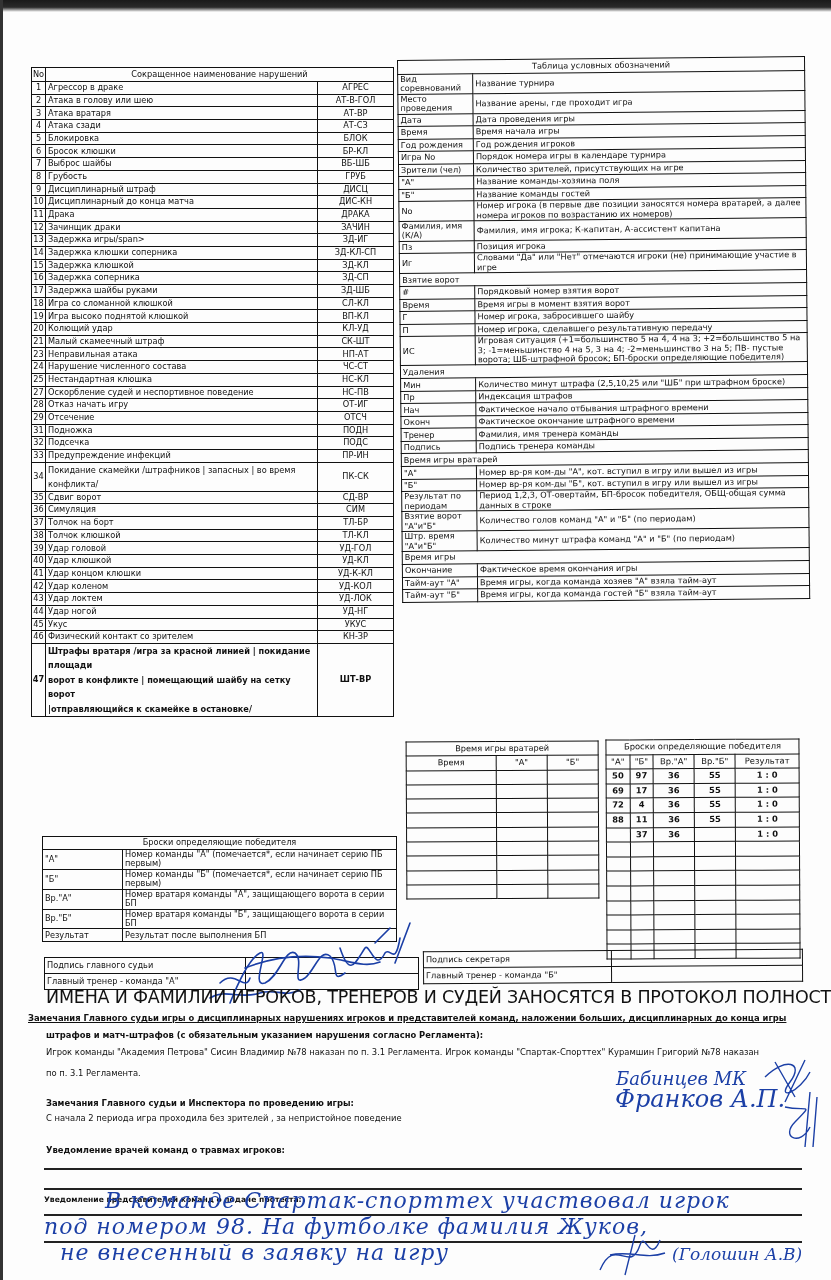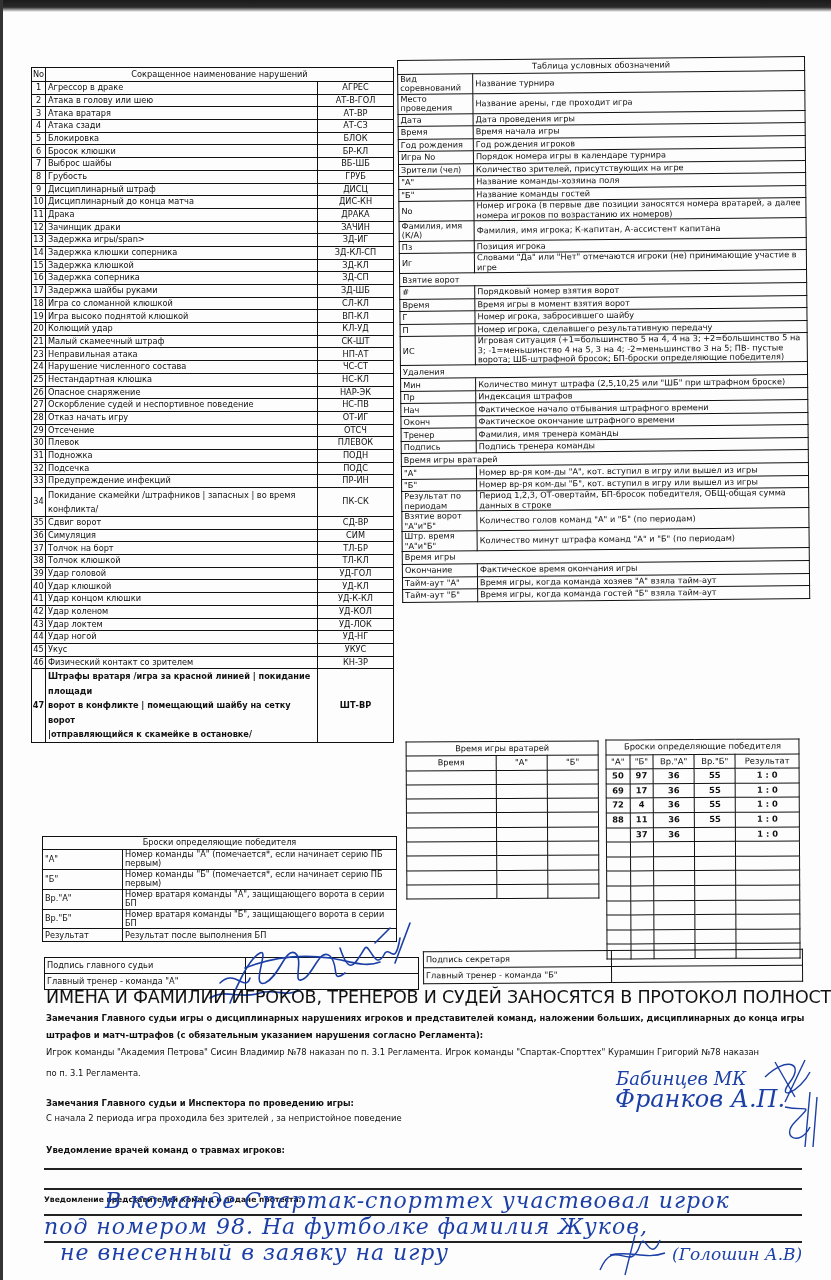--- a/index.html
+++ b/index.html
@@ -187,43 +187,33 @@
         <td class="num">24</td>
         <td>Нарушение численного состава</td>
         <td class="code">ЧС-СТ</td>
       </tr>
       <tr>
         <td class="num">25</td>
         <td>Нестандартная клюшка</td>
         <td class="code">НС-КЛ</td>
       </tr>
       <tr>
-        <td class="num">26</td>
-        <td>Опасное снаряжение</td>
-        <td class="code">НАР-ЭК</td>
-      </tr>
-      <tr>
         <td class="num">27</td>
         <td>Оскорбление судей и неспортивное поведение</td>
         <td class="code">НС-ПВ</td>
       </tr>
       <tr>
         <td class="num">28</td>
         <td>Отказ начать игру</td>
         <td class="code">ОТ-ИГ</td>
       </tr>
       <tr>
         <td class="num">29</td>
         <td>Отсечение</td>
         <td class="code">ОТСЧ</td>
-      </tr>
-      <tr>
-        <td class="num">30</td>
-        <td>Плевок</td>
-        <td class="code">ПЛЕВОК</td>
       </tr>
       <tr>
         <td class="num">31</td>
         <td>Подножка</td>
         <td class="code">ПОДН</td>
       </tr>
       <tr>
         <td class="num">32</td>
         <td>Подсечка</td>
         <td class="code">ПОДС</td>
@@ -690,21 +680,21 @@
     <path d="M55 50 C80 40 110 36 140 40 C160 43 175 50 190 44"></path>
     <path d="M150 30 C160 60 165 45 175 30 C180 25 185 55 195 35 C200 28 205 50 210 20"></path>
     <path d="M185 25 L200 10 M205 45 L220 5"></path>
     <path d="M20 80 C35 70 50 82 70 75 C85 70 95 80 110 72"></path>
     <path d="M30 65 C45 50 55 75 60 60"></path>
   </g>
 </svg>
 
 <div class="heading">ИМЕНА И ФАМИЛИИ ИГРОКОВ, ТРЕНЕРОВ И СУДЕЙ ЗАНОСЯТСЯ В ПРОТОКОЛ ПОЛНОСТЬЮ</div>
 
-<div class="txt bold" style="left:46px;top:1013px;">Замечания Главного судьи игры о дисциплинарных нарушениях игроков и представителей команд, наложении больших, дисциплинарных до конца игры</div>
+<div class="txt bold" style="left:28px;top:1013px;text-decoration:underline;">Замечания Главного судьи игры о дисциплинарных нарушениях игроков и представителей команд, наложении больших, дисциплинарных до конца игры</div>
 <div class="txt bold" style="left:46px;top:1030px;">штрафов и матч-штрафов (с обязательным указанием нарушения согласно Регламента):</div>
 <div class="txt" style="left:46px;top:1047px;">Игрок команды "Академия Петрова" Сисин Владимир №78 наказан по п. 3.1 Регламента. Игрок команды "Спартак-Спорттех" Курамшин Григорий №78 наказан</div>
 <div class="txt" style="left:46px;top:1068px;">по п. 3.1 Регламента.</div>
 
 <div class="txt bold" style="left:46px;top:1098px;">Замечания Главного судьи и Инспектора по проведению игры:</div>
 <div class="txt" style="left:46px;top:1113px;">С начала 2 периода игра проходила без зрителей , за непристойное поведение</div>
 
 <div class="txt bold" style="left:46px;top:1145px;">Уведомление врачей команд о травмах игроков:</div>
 <div class="hrline" style="left:44px;top:1168px;width:758px;"></div>
 <div class="hrline" style="left:44px;top:1188px;width:758px;"></div>

